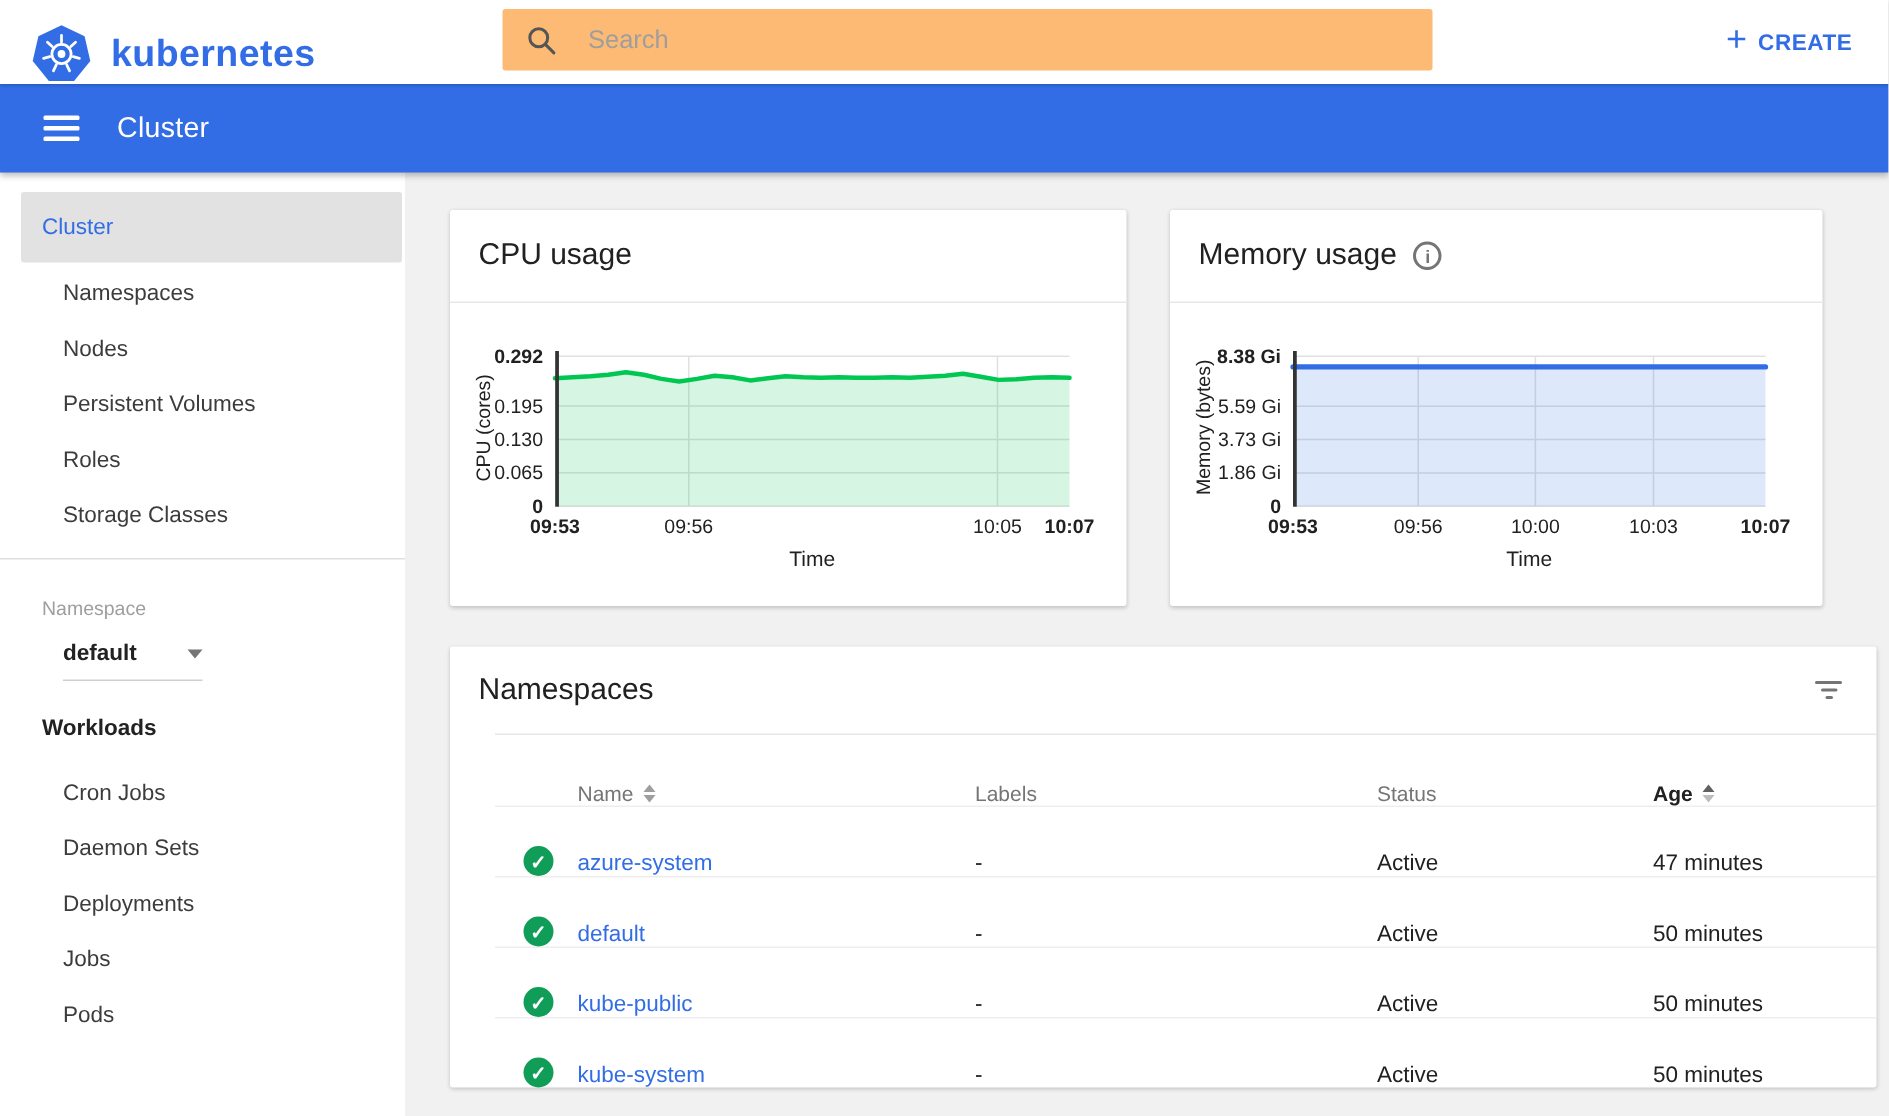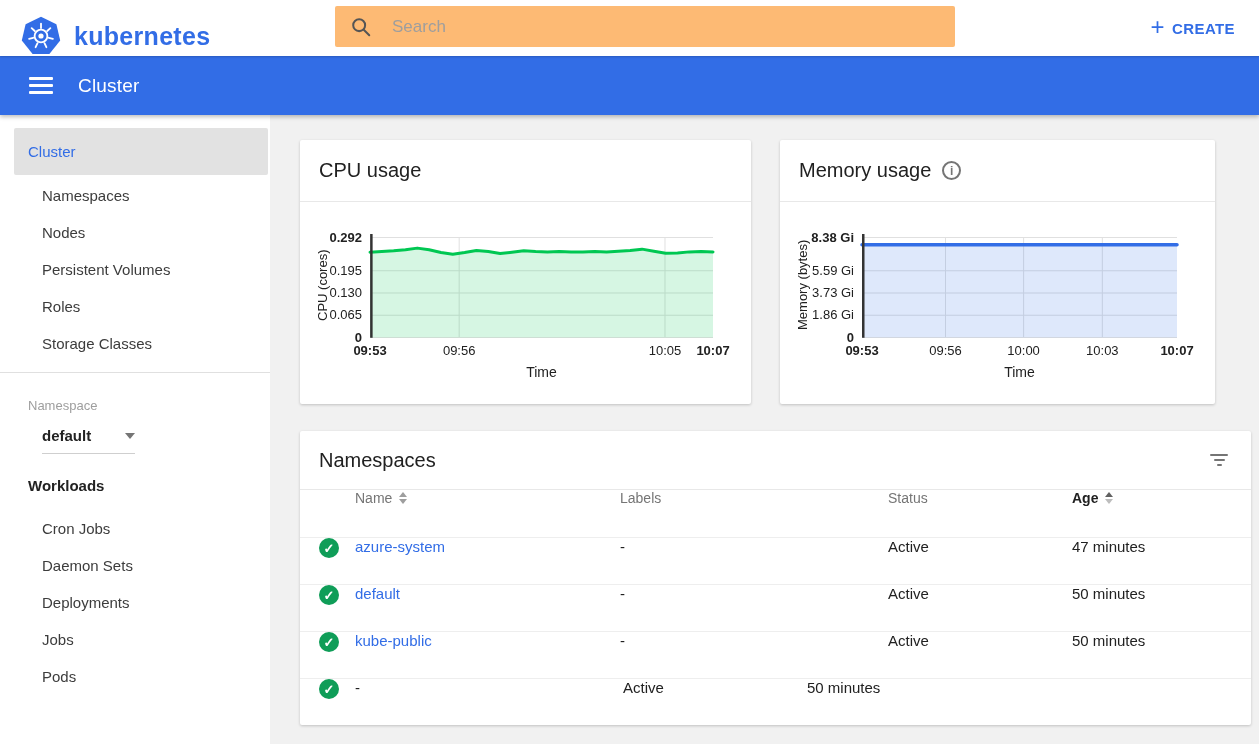--- a/index.html
+++ b/index.html
@@ -132,21 +132,21 @@
   
   .table-card { width:951px; margin-top:27px; background:#fff; border-radius:2px; box-shadow:0 1px 3px rgba(0,0,0,0.2); }
   .tc-title-row {
     height:58px; display:flex; align-items:center; justify-content:space-between;
     padding:0 19px; font-size:20px; color:#212121;
   }
   .filter-icon { display:flex; flex-direction:column; gap:3px; align-items:center; cursor:pointer; padding:4px; background:none; border:none; }
   .filter-icon div { height:2px; background:#757575; border-radius:1px; }
   .filter-icon .f1 { width:18px; } .filter-icon .f2 { width:11px; } .filter-icon .f3 { width:5px; }
 
-  .thead, .trow { display:flex; align-items:flex-start; }
+  .thead, .trow { display:flex; align-items:flex-end;margin-left:30px; }
   .thead { height:48px; border-top:1px solid #e8e8e8; color:#757575; font-size:14px; }
   .trow { height:47px; border-top:1px solid #eeeeee; font-size:15px; }
   .col-icon { width:55px; padding-left:19px; flex:none; display:flex; align-items:center; }
   .col-name { width:265px; flex:none; display:flex; align-items:center; }
   .col-labels { width:268px; flex:none; }
   .col-status { width:184px; flex:none; }
   .col-age { flex:1; display:flex; align-items:center; }
   .th-age { color:#212121; font-weight:bold; }
   .sort { display:inline-flex; flex-direction:column; gap:2px; margin-left:7px; }
   .tri-up { width:0; height:0; border-left:4px solid transparent; border-right:4px solid transparent; border-bottom:5px solid #9e9e9e; }
@@ -395,19 +395,22 @@
             <a class="ns-link">kube-public</a>
           </div>
         <div class="col-labels cell-text">-</div>
         <div class="col-status cell-text">Active</div>
         <div class="col-age cell-text">50 minutes</div>
       </div>
       <div class="trow">
         <div class="col-icon">
             <span class="check-icon">✓</span>
           </div>
+        <div class="col-name">
+            <a class="ns-link">kube-system</a>
+          </div>
         <div class="col-labels cell-text">-</div>
         <div class="col-status cell-text">Active</div>
         <div class="col-age cell-text">50 minutes</div>
       </div>
     </div>
   </div>
 </div>
 
 </body></html>

